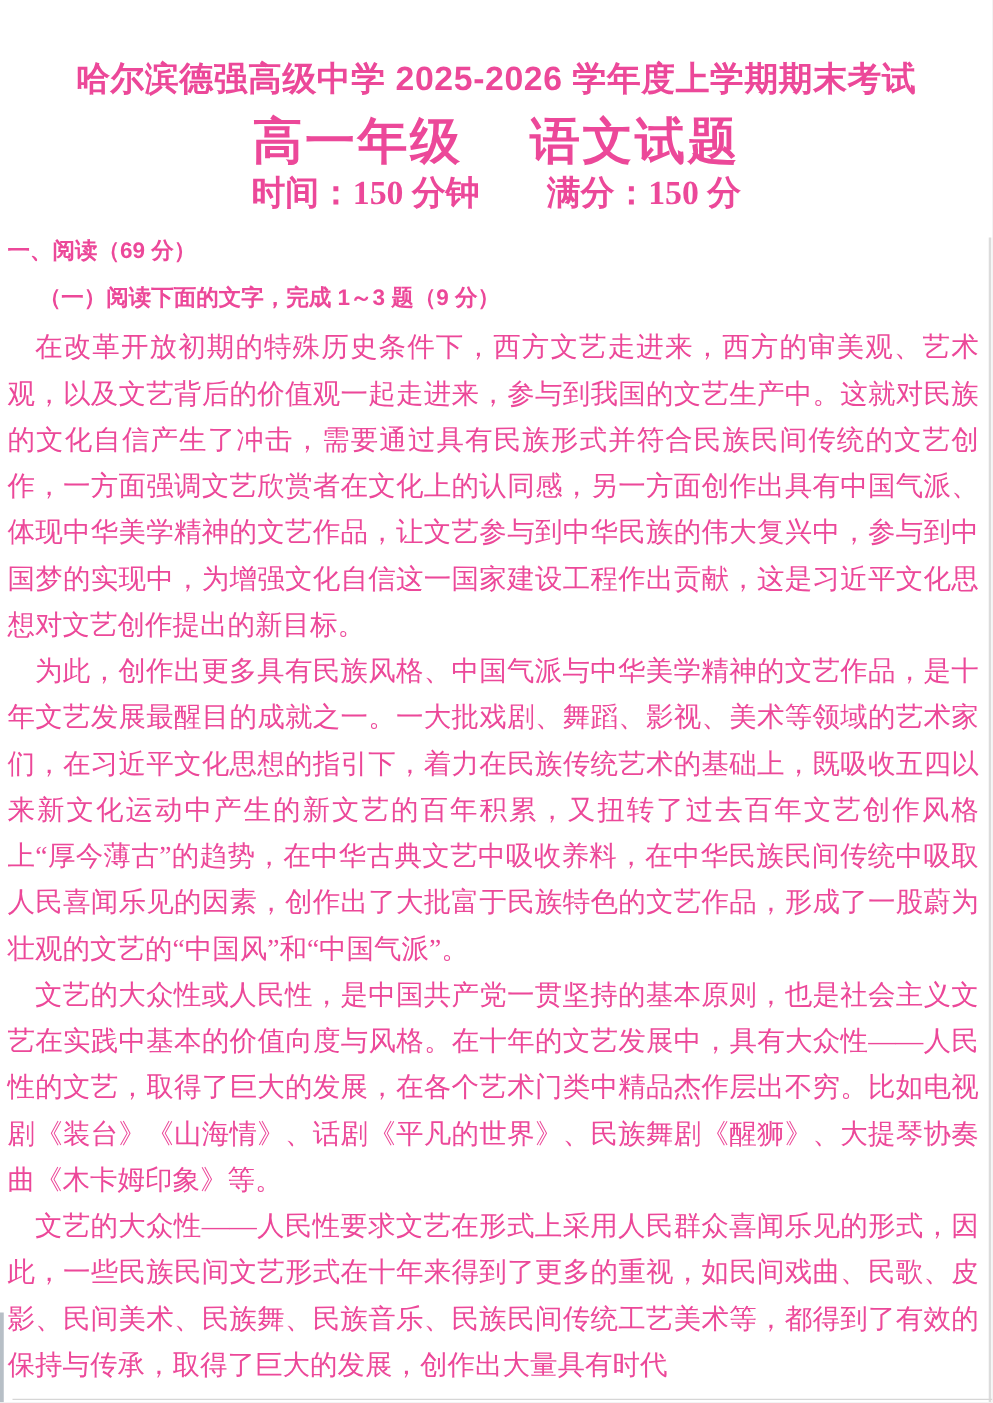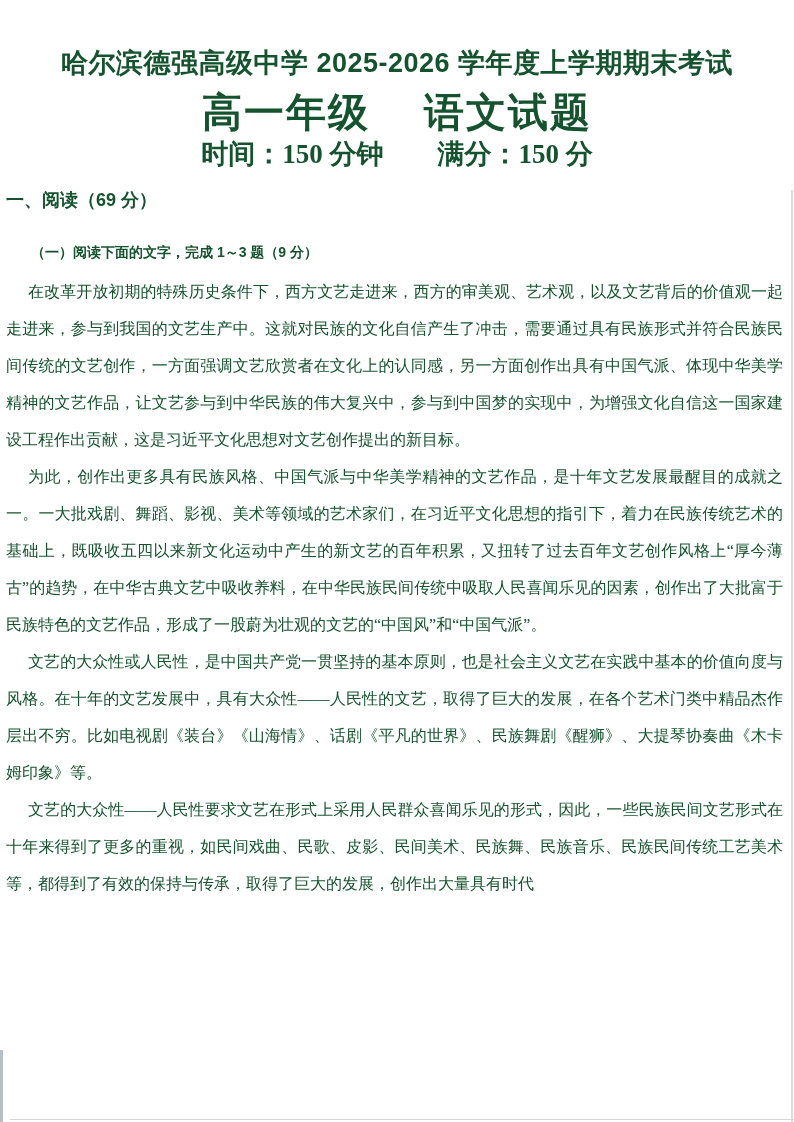--- a/index.html
+++ b/index.html
@@ -7,21 +7,21 @@
     padding: 0;
     background: #e9e9e9;
   }
   .page {
     position: relative;
     width: 794px;
     height: 1122px;
     margin: 0 auto;
     background: #ffffff;
     overflow: hidden;
-    color: #14532d;
+    color: #ec4899;
     font-family: "Liberation Serif", "DejaVu Serif", serif;
   }
   .header {
     text-align: center;
     padding-top: 46px;
   }
   .school-line {
     font-family: "Liberation Sans", "DejaVu Sans", sans-serif;
     font-weight: bold;
     font-size: 27px;
@@ -51,36 +51,36 @@
   .section-heading {
     font-family: "Liberation Sans", "DejaVu Sans", sans-serif;
     font-weight: bold;
     font-size: 18px;
     line-height: 24px;
     margin-top: 17px;
   }
   .sub-heading {
     font-family: "Liberation Sans", "DejaVu Sans", sans-serif;
     font-weight: bold;
-    font-size: 14px;
+    font-size: 18px;
     line-height: 24px;
-    margin-top: 28px;
+    margin-top: 14px;
     padding-left: 25px;
   }
   .material-label {
     font-family: "Liberation Sans", "DejaVu Sans", sans-serif;
     font-weight: bold;
     font-size: 17px;
     line-height: 22px;
     margin-top: 23px;
     padding-left: 22px;
   }
   .body-para {
     margin: 0;
-    font-size: 16px;
+    font-size: 22px;
     line-height: 37px;
     text-indent: 22px;
     text-align: justify;
     text-align-last: left;
   }
   .body-para.first {
     margin-top: 9px;
   }
   
   .scan-edge-right {

